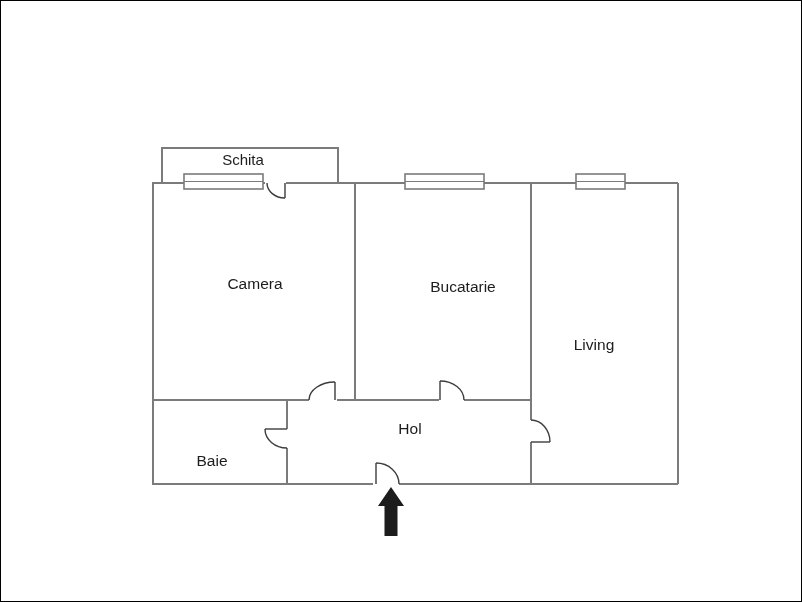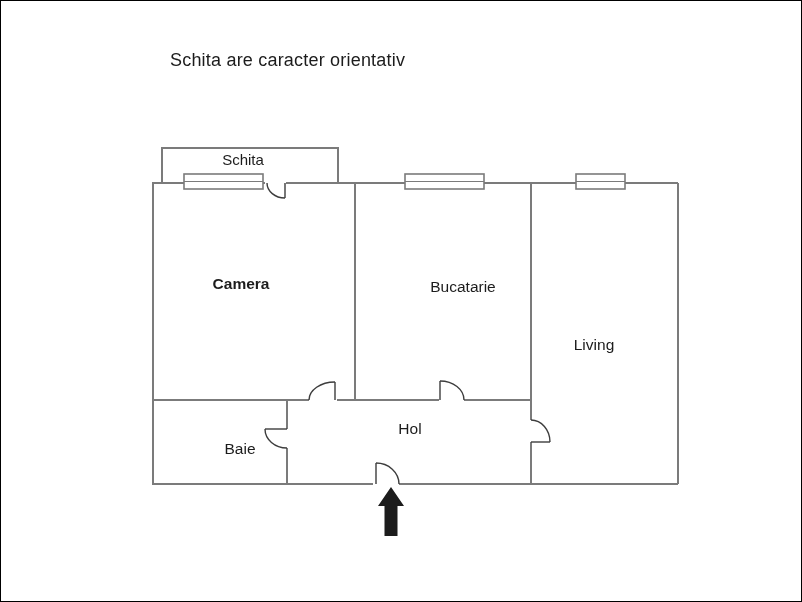--- a/index.html
+++ b/index.html
@@ -32,21 +32,20 @@
   .window-rect{stroke:var(--wall,#7b7b7b);stroke-width:1.6;fill:#fff;}
   .window-mid{stroke:var(--wall,#7b7b7b);stroke-width:1.2;fill:none;}
   .door{stroke:var(--door,#3d3d3d);stroke-width:1.4;fill:none;}
   .arrow{fill:var(--arrow,#1c1c1c);stroke:none;}
 </style>
 </head>
 <body>
 
 <div class="screen">
 
-  <div class="title" style="left:169px;top:59px;">Schita are caracter orientativ</div>
 
   <svg class="plan-svg" viewBox="0 0 800 600">
 
     <g>
 
       <path class="wall" d="M152,182 H264"></path>
       <path class="wall" d="M285,182 H677"></path>
 
       <path class="wall" d="M677,182 V483"></path>
       <path class="wall" d="M677,483 H398"></path>
@@ -107,18 +106,18 @@
       <g>
         <path class="door" d="M375,462 V483"></path>
         <path class="door" d="M375,462 A23,21 0 0 1 398,483"></path>
       </g>
     </g>
 
     <polygon class="arrow" points="390,486 403,505 396.5,505 396.5,535 383.5,535 383.5,505 377,505"></polygon>
   </svg>
 
   <div class="label" style="left:242px;top:158px;font-size:15px;">Schita</div>
-  <div class="label" style="left:240px;top:283px;font-weight:bold;">Camera</div>
+  <div class="label" style="left:254px;top:283px;">Camera</div>
   <div class="label" style="left:462px;top:286px;">Bucatarie</div>
   <div class="label" style="left:593px;top:344px;text-align:right;">Living</div>
-  <div class="label" style="left:211px;top:448px;margin-left:28px;">Baie</div>
+  <div class="label" style="left:211px;top:460px;">Baie</div>
   <div class="label" style="left:409px;top:428px;">Hol</div>
 </div>
 
 </body></html>

